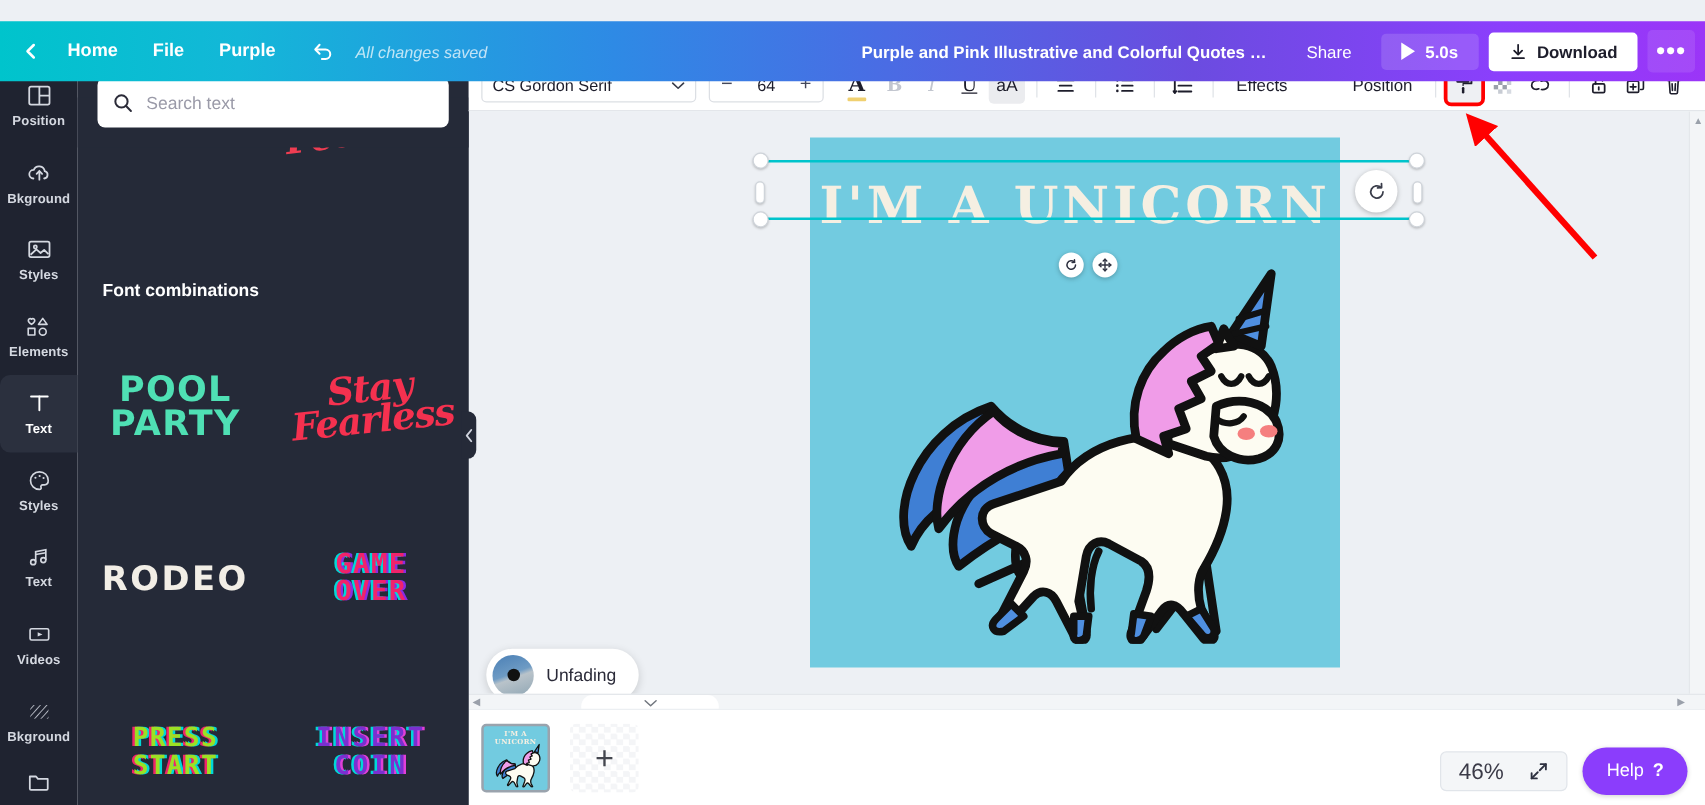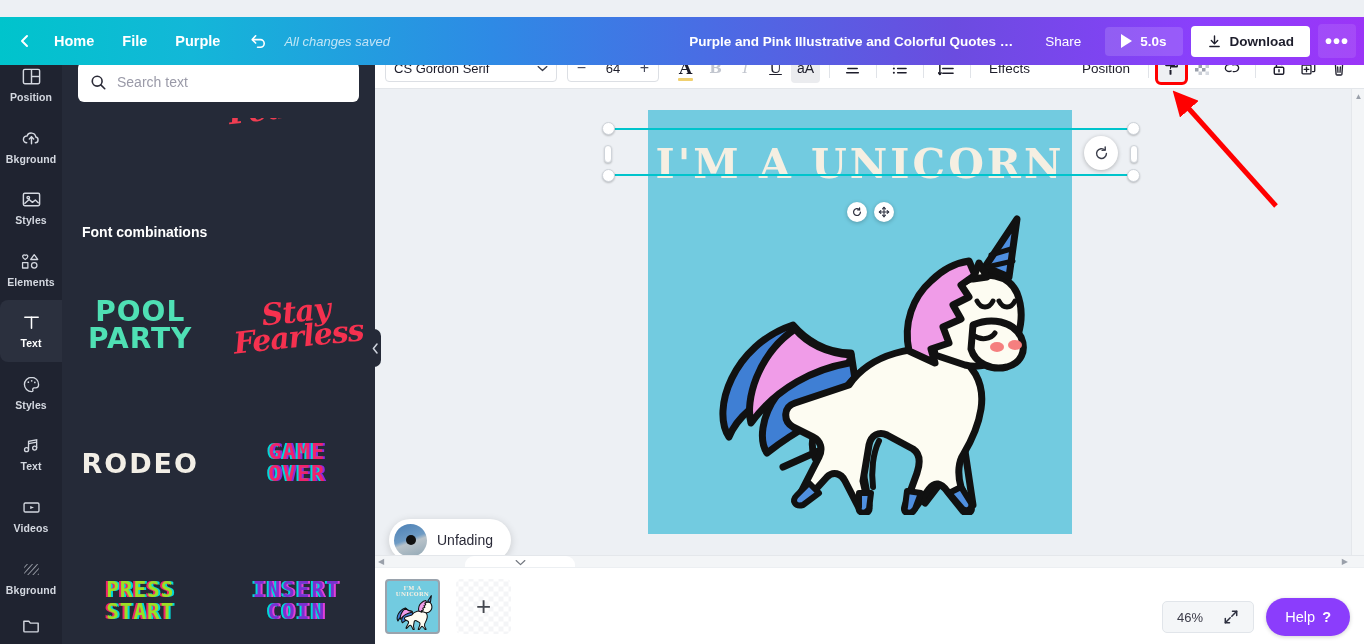--- a/index.html
+++ b/index.html
@@ -262,21 +262,21 @@
   }
   .chip-thumb .pupil { width: 10px; height: 10px; border-radius: 50%; background: #111; }
   .chip-label { font-size: 14px; color: #2a2a38; }
 
   
   .zoom-box {
     position: absolute; right: 110px; bottom: 11px; height: 32px;
     background: #f4f6f8; border: 1px solid #e1e5ea; border-radius: 5px;
     display: flex; align-items: center; gap: 20px; padding: 0 14px; z-index: 45;
   }
-  .zoom-val { font-size: 13px; color: #3b3b48; }
+  .zoom-val { font-size: 18px; color: #3b3b48; }
   .help-btn {
     position: absolute; right: 14px; bottom: 8px; height: 38px;
     background: #8b3dfc; color: #fff; border-radius: 19px;
     display: flex; align-items: center; gap: 7px; padding: 0 19px;
     font-size: 14.5px; cursor: pointer; z-index: 45;
     box-shadow: 0 1px 4px rgba(0,0,0,.18);
   }
   
   .sb-v {
     position: absolute; right: 0; top: 89px; width: 13px; height: 478px;

